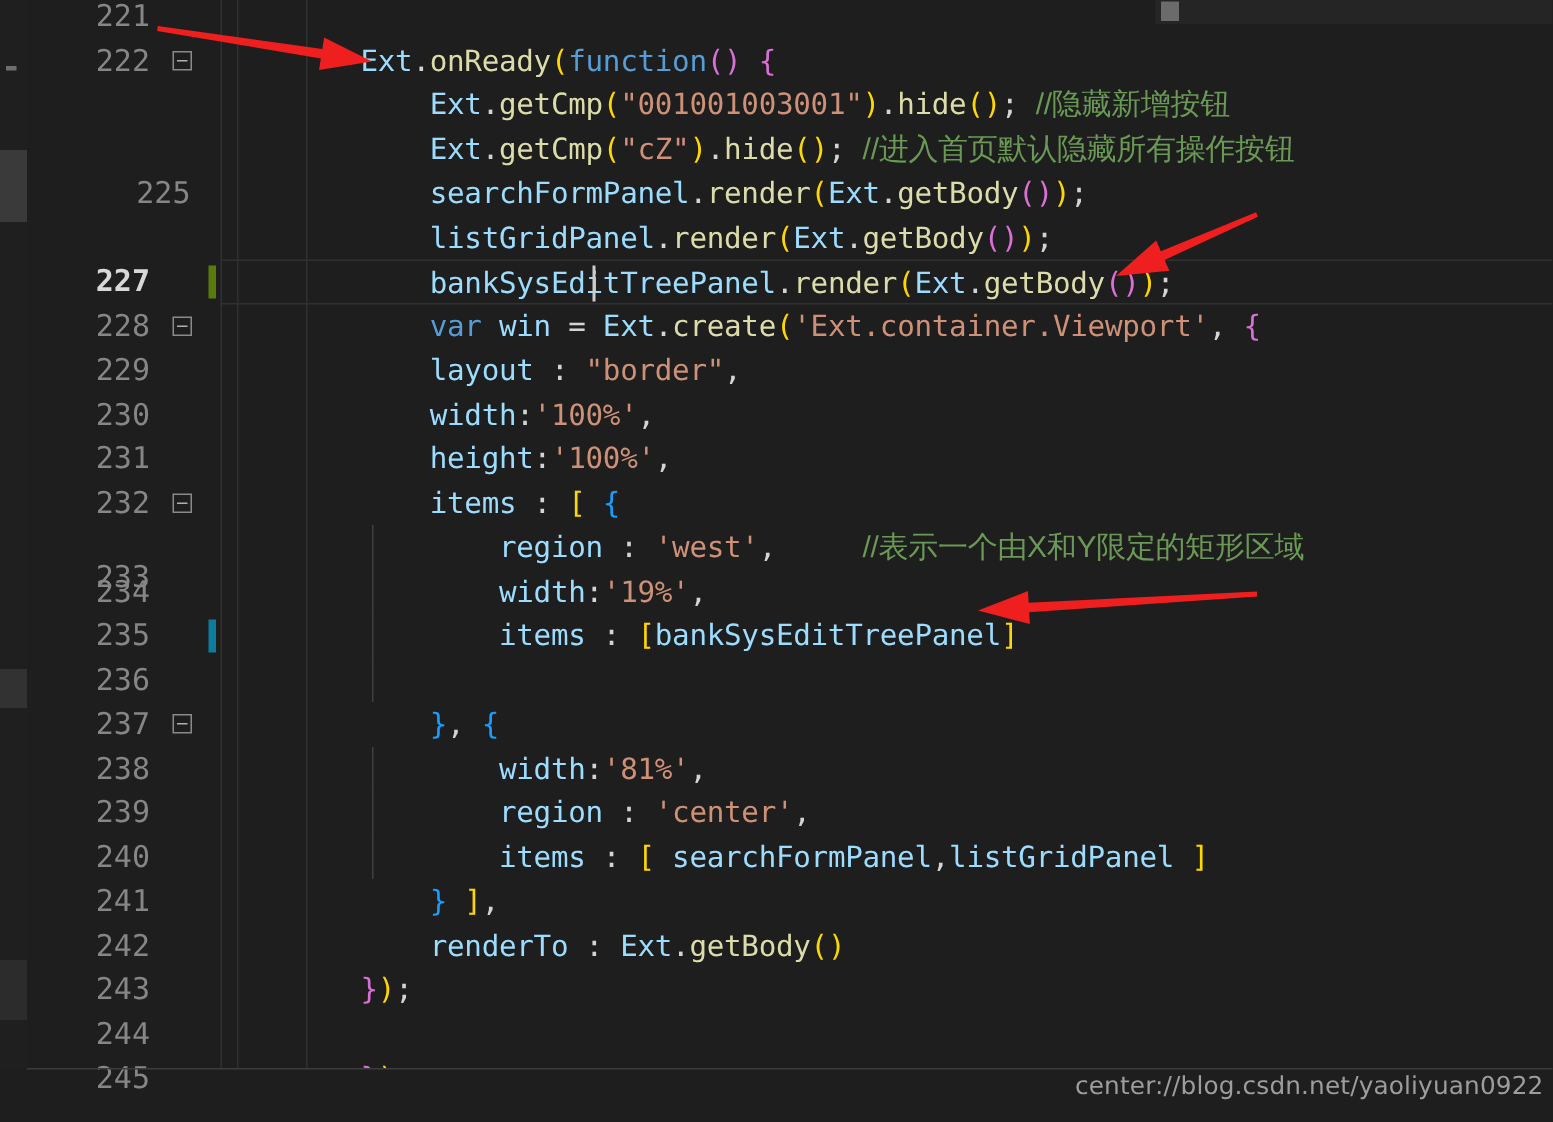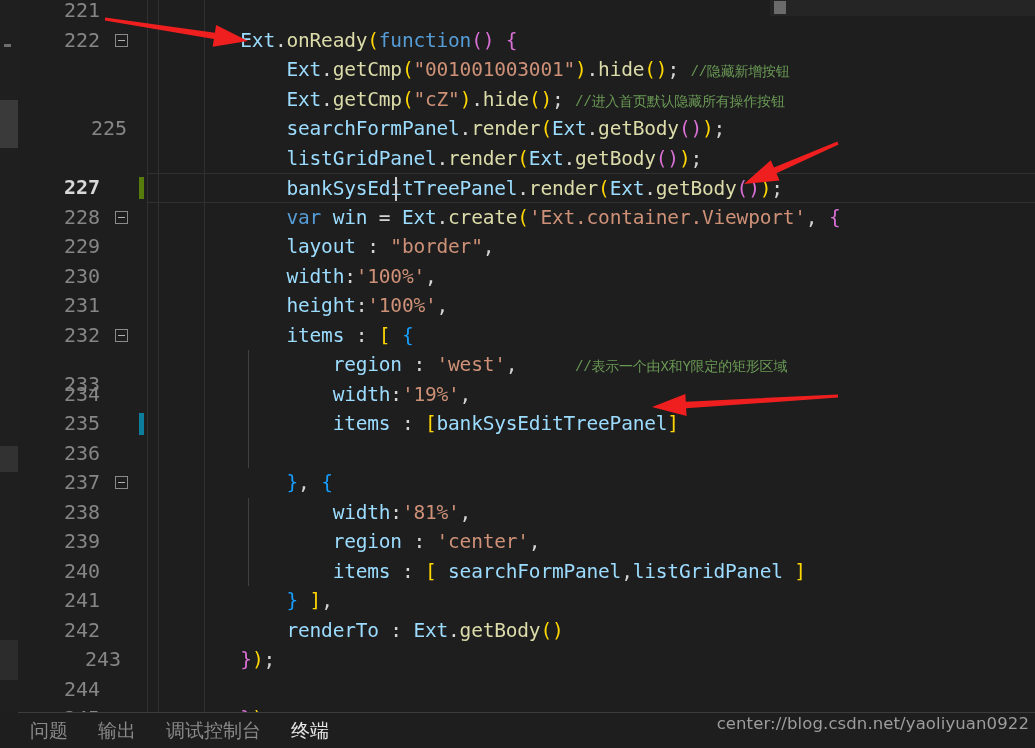--- a/index.html
+++ b/index.html
@@ -166,22 +166,22 @@
   .t-var    { color: #9cdcfe; text-align: center; }  
   .t-func   { color: #dcdcaa; }  
   .t-key    { color: #569cd6; }  
   .t-str    { color: #ce9178; }  
   .t-cmt    { color: #6a9955; }
   .t-paren1 { color: #ffd700; }
   .t-paren2 { color: #da70d6; }
   .t-paren3 { color: #179fff; }
   .t-brk    { color: #ffd700; }
   .cn {
-    font-family: Liberation Mono, monospace;
-    font-size: 14px;
+    font-family: Liberation Sans, sans-serif;
+    font-size: 20px;
   }
 
   
   .top-scroll {
     position: absolute;
     top: 0;
     height: 16px;
     background: #252526;
   }
   .top-scroll .thumb {
@@ -318,21 +318,21 @@
       </div>
       <div class="ln-row" style="top: 556.5px;">
         <span class="ln-num">240</span>
       </div>
       <div class="ln-row" style="top: 586px;">
         <span class="ln-num">241</span>
       </div>
       <div class="ln-row" style="top: 615.5px;">
         <span class="ln-num">242</span>
       </div>
-      <div class="ln-row" style="top: 645px; margin-left: 21px;">
+      <div class="ln-row" style="top: 645px;">
         <span class="ln-num">243</span>
       </div>
       <div class="ln-row" style="top: 674.5px;">
         <span class="ln-num">244</span>
       </div>
       <div class="ln-row" style="top: 704px;">
         <span class="ln-num">245</span>
       </div>
     </div>
 
@@ -379,23 +379,15 @@
     <div class="thumb"></div>
   </div>
 
   <svg class="arrow-layer" id="arrow-layer" width="1035" height="748" viewBox="0 0 1035 748">
       <polygon points="248.0,41.0 212.7,46.7 213.9,39.0 104.8,20.6 105.2,17.4 214.9,32.7 216.1,25.0" fill="#f01f1f"></polygon>
       <polygon points="744.0,184.0 770.8,160.3 773.9,167.5 837.4,141.5 838.6,144.5 776.4,173.3 779.6,180.5" fill="#f01f1f"></polygon>
       <polygon points="652.0,407.0 685.3,394.0 685.8,401.8 837.9,394.4 838.1,397.6 686.1,408.2 686.6,416.0" fill="#f01f1f"></polygon>
     </svg>
 
   <div class="panel-divider"></div>
-  <div class="bottom-panel">
-    <div class="panel-tabs" id="panel-tabs">
-        <div class="panel-tab">问题</div>
-        <div class="panel-tab">输出</div>
-        <div class="panel-tab">调试控制台</div>
-        <div class="panel-tab active">终端</div>
-      </div>
-  </div>
 
   <div class="watermark">center://blog.csdn.net/yaoliyuan0922</div>
 </div>
 
 </body></html>

